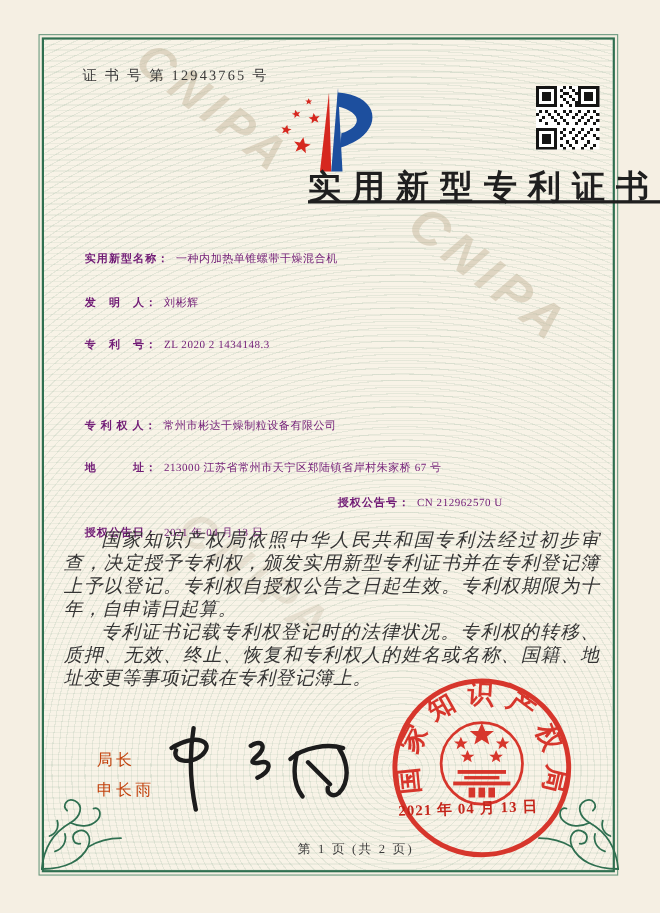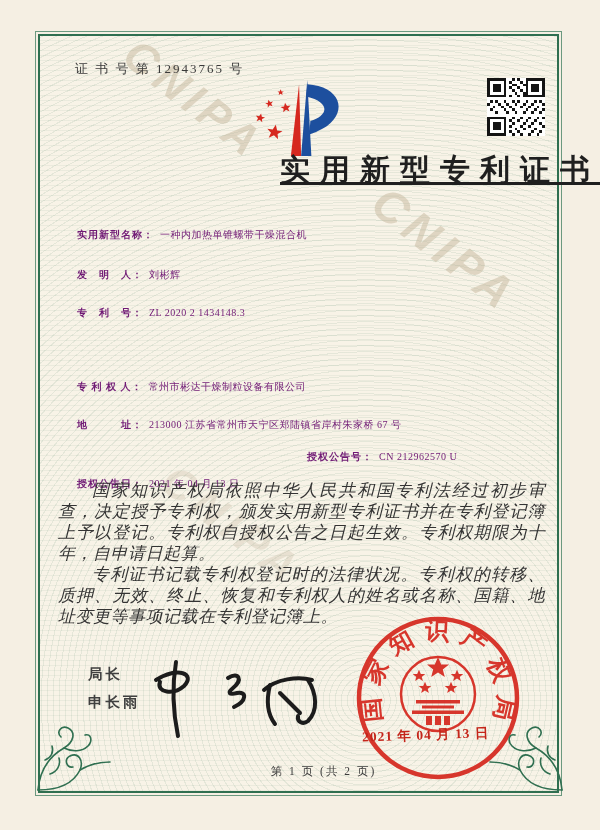--- a/index.html
+++ b/index.html
@@ -43,21 +43,21 @@
   .fr7{height:20px;}
   .fr7 .pair{position:absolute;top:0;}
   .fr7 .p1{left:0;margin-top:27px;}
   .fr7 .p2{left:230px;}
   .paras{
     position:absolute;left:58px;width:487px;top:480px;
     font-size:17px;line-height:21px;color:#343434;font-style:italic;
     text-align:justify;letter-spacing:0.5px;
   }
   .paras p{margin:0;text-indent:2em;}
-  .sig-block{position:absolute;left:88px;top:665px;font-size:14.5px;font-weight:700;letter-spacing:3px;color:#404040;}
+  .sig-block{position:absolute;left:88px;top:681px;font-size:14.5px;font-weight:400;letter-spacing:3px;color:#c2410c;}
   .sig-block div{margin-bottom:9px;}
   .sig-hand{position:absolute;left:142px;top:648px;width:200px;height:100px;}
   .seal{position:absolute;left:352px;top:612px;width:172px;height:172px;opacity:0.92;}
   .seal-date{
     position:absolute;left:362px;top:726px;width:150px;font-size:13.5px;font-weight:700;
     color:#c4251a;letter-spacing:1px;transform:rotate(-2deg);white-space:nowrap;
   }
   .footer{
     position:absolute;left:0;right:0;top:764px;text-align:center;
     font-size:11.5px;letter-spacing:2px;color:#3c3c3c;margin-left:47px;

